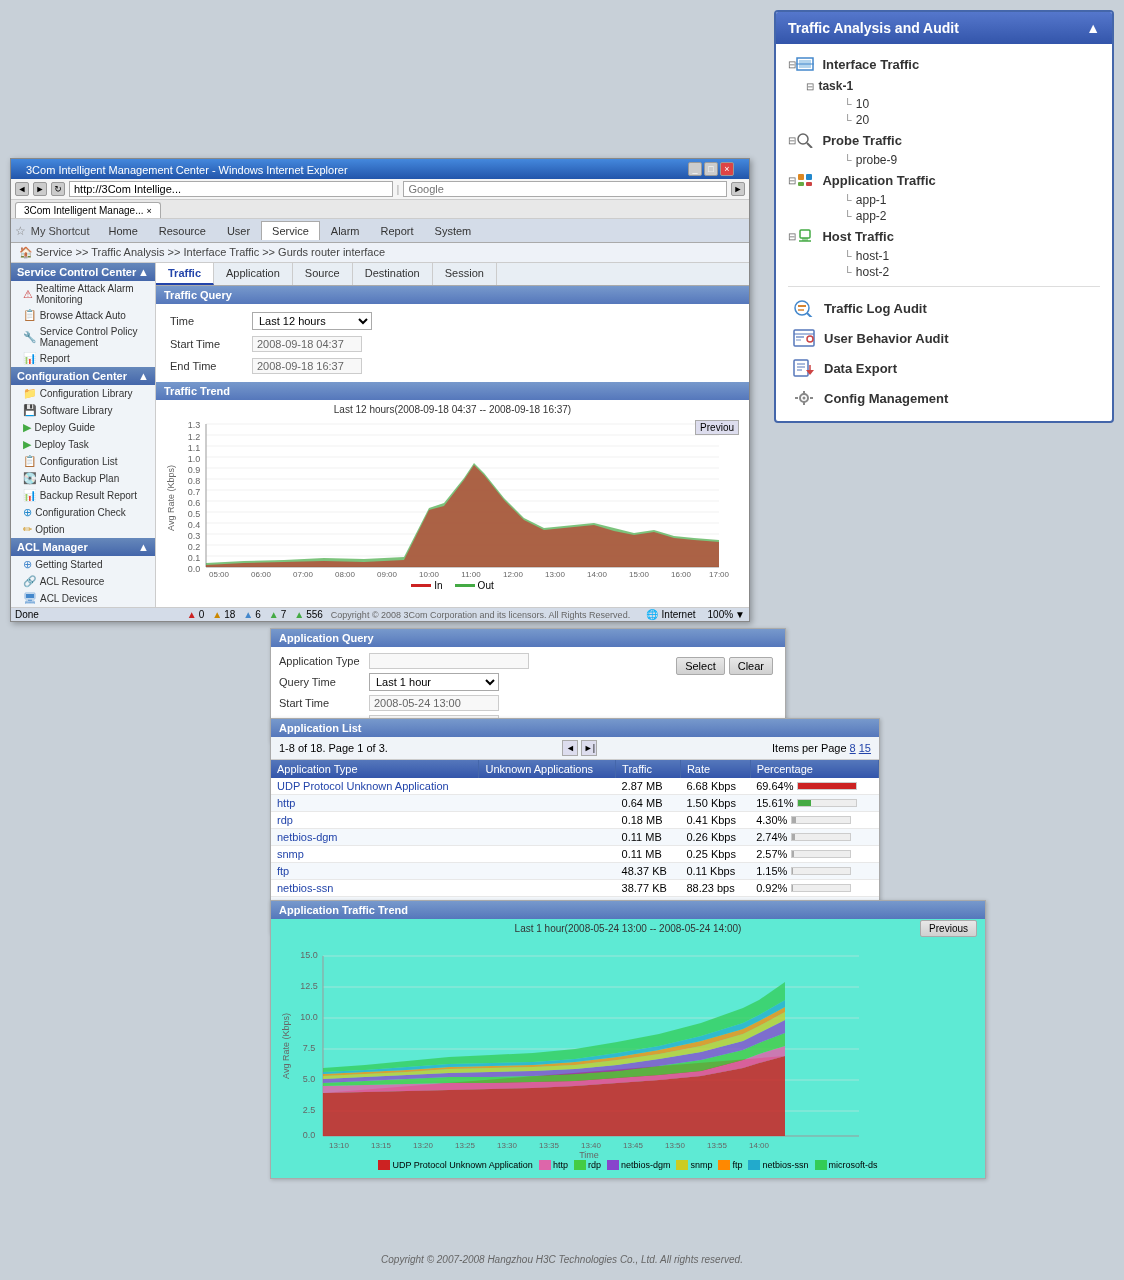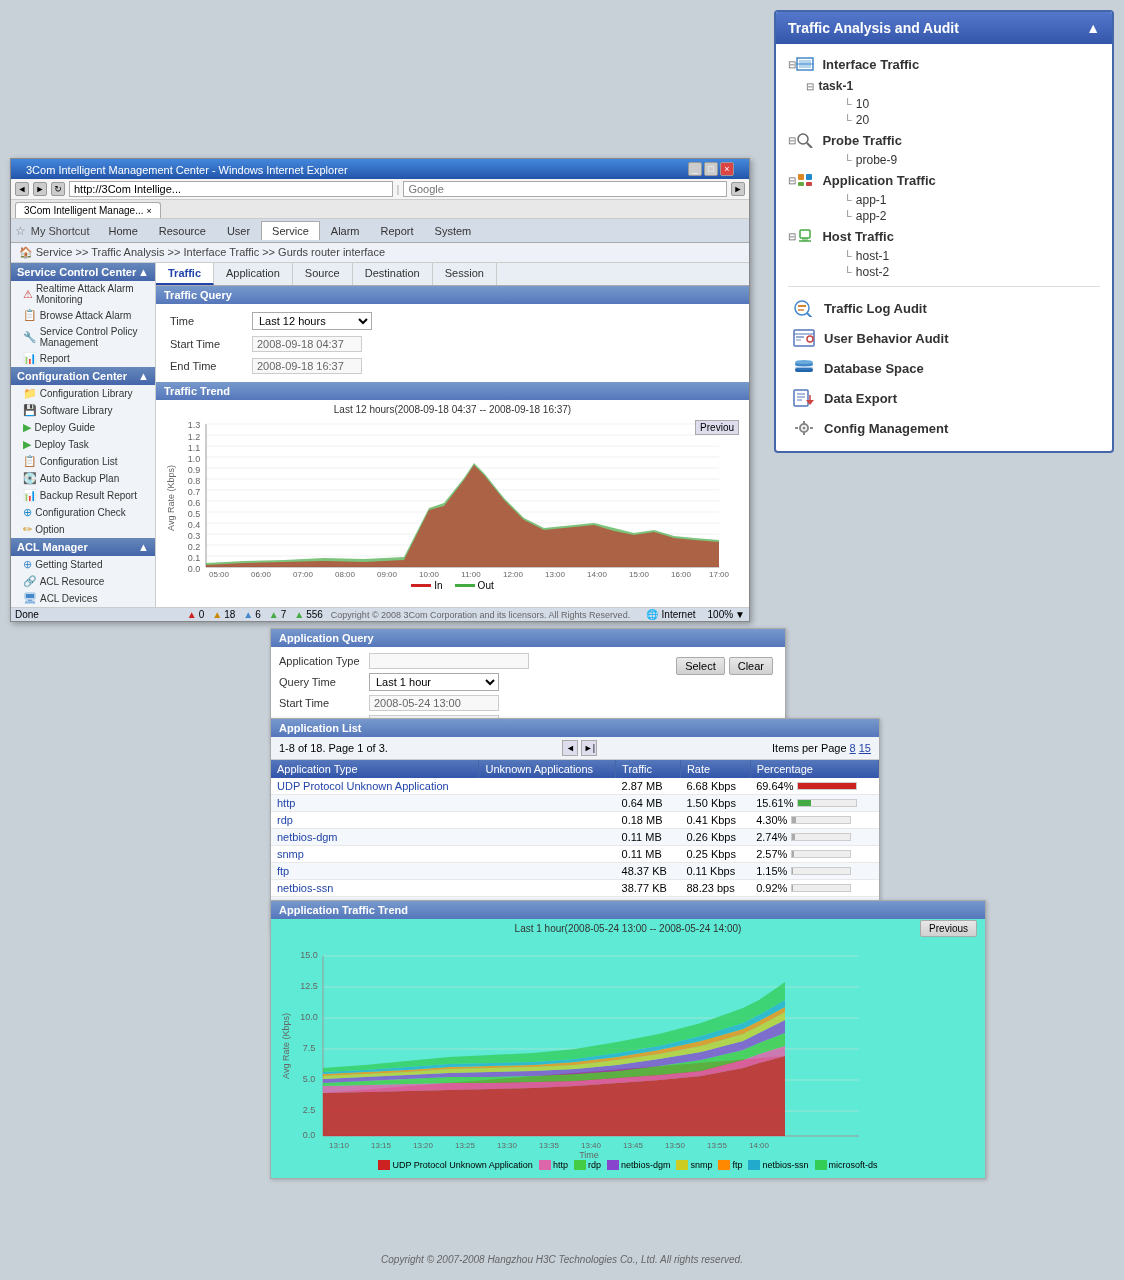--- a/index.html
+++ b/index.html
@@ -582,31 +582,20 @@
       <span class="menu-icon">
         <svg width="22" height="18" viewBox="0 0 22 18">
             <rect x="1" y="1" width="20" height="16" fill="none" stroke="#5577bb" stroke-width="1.5" rx="1"></rect>
             <line x1="1" y1="5" x2="21" y2="5" stroke="#5577bb" stroke-width="1"></line>
             <rect x="3" y="7" width="8" height="2" fill="#5577bb" opacity="0.6"></rect>
             <rect x="3" y="10" width="5" height="2" fill="#5577bb" opacity="0.4"></rect>
             <circle cx="17" cy="10" r="3" fill="none" stroke="#cc4444" stroke-width="1.5"></circle>
           </svg>
       </span>
       <span>User Behavior Audit</span>
-    </div>
-    <div class="menu-item">
-      <span class="menu-icon">
-        <svg width="22" height="18" viewBox="0 0 22 18">
-            <rect x="2" y="3" width="18" height="4" fill="#4488cc" rx="2"></rect>
-            <rect x="2" y="9" width="18" height="4" fill="#2266aa" rx="2"></rect>
-            <ellipse cx="11" cy="3" rx="9" ry="2" fill="#6aabdd"></ellipse>
-            <ellipse cx="11" cy="9" rx="9" ry="2" fill="#4488cc" opacity="0.5"></ellipse>
-          </svg>
-      </span>
-      <span>Database Space</span>
     </div>
     <div class="menu-item">
       <span class="menu-icon">
         <svg width="22" height="18" viewBox="0 0 22 18">
             <rect x="1" y="1" width="14" height="16" fill="none" stroke="#5577bb" stroke-width="1.5" rx="1"></rect>
             <line x1="4" y1="5" x2="12" y2="5" stroke="#5577bb" stroke-width="1"></line>
             <line x1="4" y1="8" x2="12" y2="8" stroke="#5577bb" stroke-width="1"></line>
             <line x1="4" y1="11" x2="9" y2="11" stroke="#5577bb" stroke-width="1"></line>
             <line x1="17" y1="6" x2="17" y2="14" stroke="#cc4444" stroke-width="1.5"></line>
             <polygon points="13,11 21,11 17,16" fill="#cc4444"></polygon>
@@ -678,21 +667,21 @@
       <div class="sidebar-section-header">
         <span>Service Control Center</span>
         <span style="cursor:pointer;">▲</span>
       </div>
       <div class="sidebar-item">
         <span style="color:#cc4444;">⚠</span>
         <span style="font-size:10px;">Realtime Attack Alarm Monitoring</span>
       </div>
       <div class="sidebar-item">
         <span style="color:#4488cc;">📋</span>
-        <span style="font-size:10px;">Browse Attack Alarm</span>
+        <span style="font-size:10px;">Browse Attack Auto</span>
       </div>
       <div class="sidebar-item">
         <span style="color:#4488cc;">🔧</span>
         <span style="font-size:10px;">Service Control Policy Management</span>
       </div>
       <div class="sidebar-item">
         <span style="color:#4488cc;">📊</span>
         <span style="font-size:10px;">Report</span>
       </div>
 

